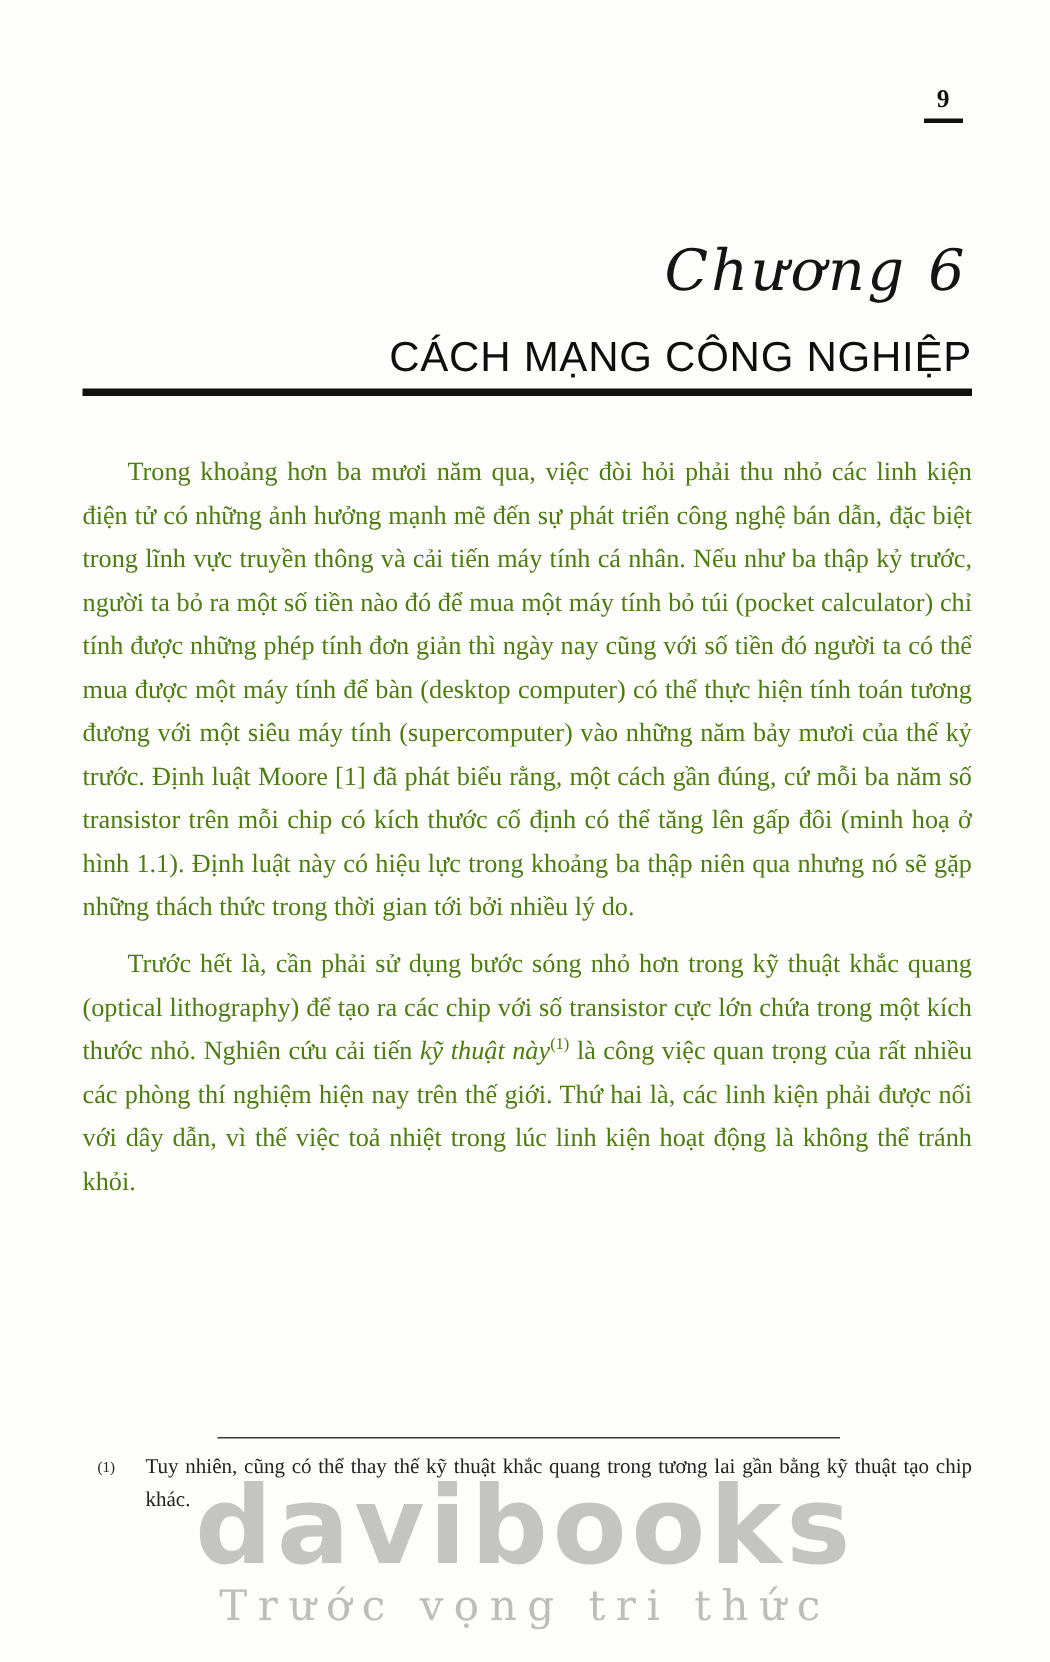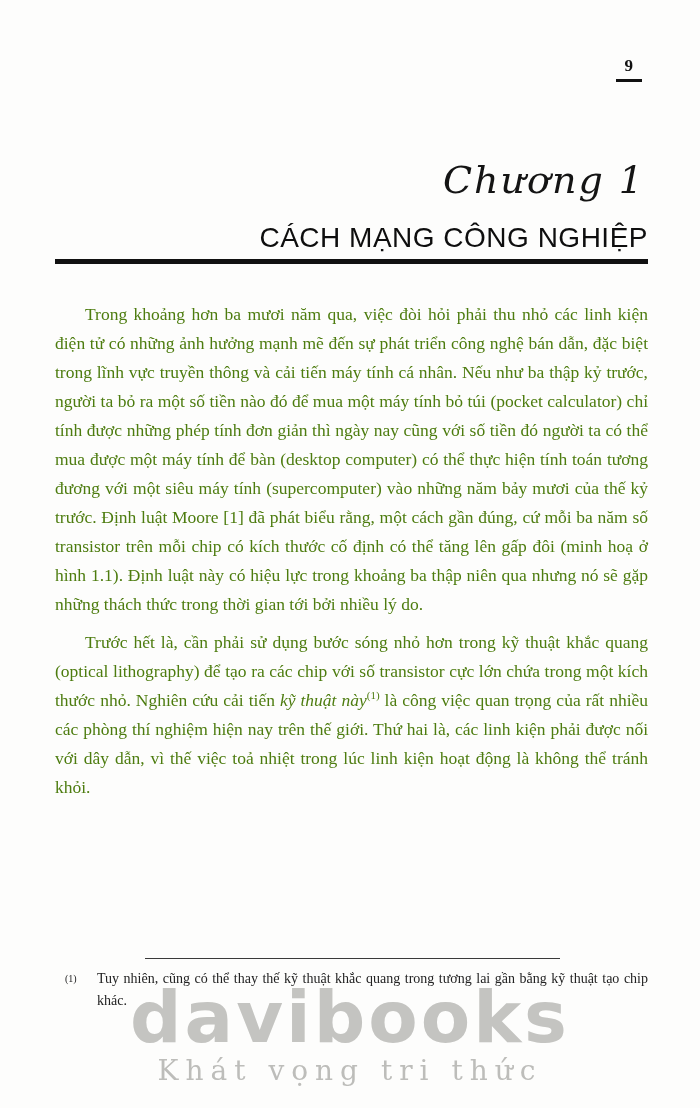--- a/index.html
+++ b/index.html
@@ -132,21 +132,21 @@
     margin-top: 2px;
   }
 </style>
 </head>
 <body>
 
 <div class="page">
 
   <div class="page-number">9</div>
 
-  <div class="chapter-label">Chương 1</div>
+  <div class="chapter-label">Chương 6</div>
 
   <h1 class="chapter-title">CÁCH MẠNG CÔNG NGHIỆP</h1>
 
   <div class="title-rule"></div>
 
   <div class="body-text">
     <p>Trong khoảng hơn ba mươi năm qua, việc đòi hỏi phải thu nhỏ các linh kiện điện tử có những ảnh hưởng mạnh mẽ đến sự phát triển công nghệ bán dẫn, đặc biệt trong lĩnh vực truyền thông và cải tiến máy tính cá nhân. Nếu như ba thập kỷ trước, người ta bỏ ra một số tiền nào đó để mua một máy tính bỏ túi (pocket calculator) chỉ tính được những phép tính đơn giản thì ngày nay cũng với số tiền đó người ta có thể mua được một máy tính để bàn (desktop computer) có thể thực hiện tính toán tương đương với một siêu máy tính (supercomputer) vào những năm bảy mươi của thế kỷ trước. Định luật Moore [1] đã phát biểu rằng, một cách gần đúng, cứ mỗi ba năm số transistor trên mỗi chip có kích thước cố định có thể tăng lên gấp đôi (minh hoạ ở hình 1.1). Định luật này có hiệu lực trong khoảng ba thập niên qua nhưng nó sẽ gặp những thách thức trong thời gian tới bởi nhiều lý do.</p>
 
     <p><span>Trước hết là, cần phải sử dụng bước sóng nhỏ hơn trong kỹ thuật khắc quang (optical lithography) để tạo ra các chip với số transistor cực lớn chứa trong một kích thước nhỏ. Nghiên cứu cải tiến </span><em>kỹ thuật này</em><sup>(1)</sup><span> là công việc quan trọng của rất nhiều các phòng thí nghiệm hiện nay trên thế giới. Thứ hai là, các linh kiện phải được nối với dây dẫn, vì thế việc toả nhiệt trong lúc linh kiện hoạt động là không thể tránh khỏi.</span></p>
 
@@ -155,16 +155,16 @@
   <div class="footnote-area">
     <div class="footnote-rule"></div>
     <div class="footnote">
       <sup>(1)</sup>
       <span>Tuy nhiên, cũng có thể thay thế kỹ thuật khắc quang trong tương lai gần bằng kỹ thuật tạo chip khác.</span>
     </div>
   </div>
 
   <div class="watermark">
     <div class="watermark-logo">davibooks</div>
-    <div class="watermark-slogan">Khát vọng tri thức</div>
+    <div class="watermark-slogan">Trước vọng tri thức</div>
   </div>
 
 </div>
 
 </body></html>

